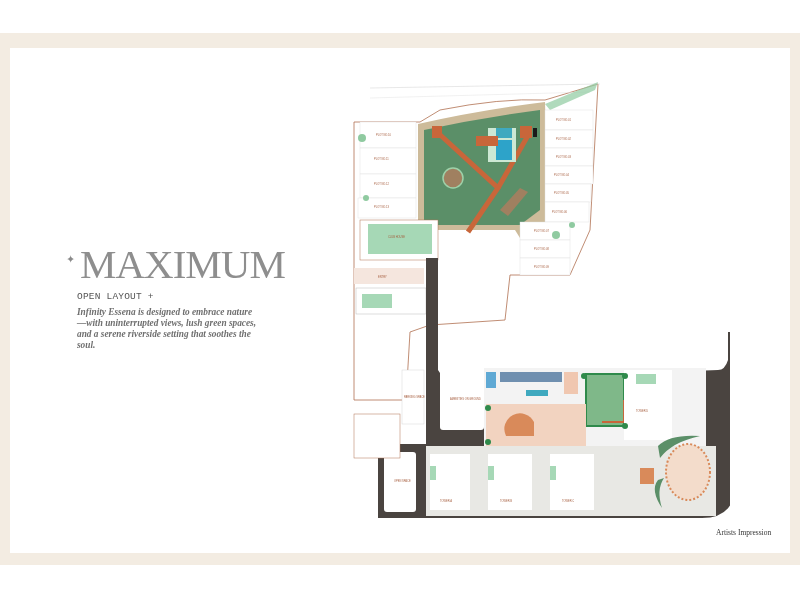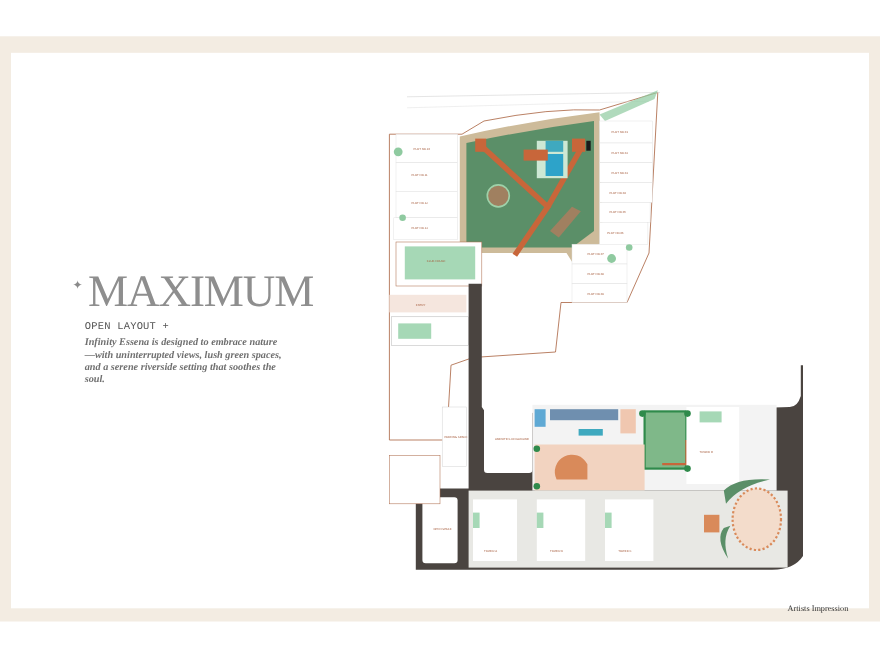--- a/index.html
+++ b/index.html
@@ -4,21 +4,21 @@
 <style>
   html,body{margin:0;padding:0;}
   body{width:800px;height:600px;background:#ffffff;position:relative;overflow:hidden;font-family:"Liberation Serif",serif;}
   .frame{position:absolute;left:0;top:33px;width:800px;height:532px;background:#f3ece2;}
   .inner{position:absolute;left:10px;top:15px;width:780px;height:505px;background:#ffffff;}
   .title-block{position:absolute;left:68px;top:243px;width:200px;}
   .sparkle{position:absolute;left:-2px;top:10px;color:#8a8a8a;font-size:11px;font-family:"DejaVu Sans",sans-serif;}
   .title{position:absolute;left:12px;top:0;font-family:"Liberation Serif",serif;font-size:41px;color:#8e8e8e;letter-spacing:-1px;line-height:42px;transform:scaleY(1.0);text-align:right;}
   .subtitle{position:absolute;left:9px;top:48px;font-family:Liberation Mono, monospace;font-size:9.5px;color:#555;letter-spacing:0.2px;}
   .desc{position:absolute;left:9px;top:64px;width:180px;font-family:"Liberation Serif",serif;font-style:italic;font-size:9.3px;line-height:11px;color:#6f6f6f;font-weight:bold;}
-  .caption{position:absolute;left:716px;top:548px;font-family:"Liberation Serif",serif;font-size:7.5px;color:#333;}
+  .caption{position:absolute;left:716px;top:528px;font-family:"Liberation Serif",serif;font-size:7.5px;color:#333;}
   .plan{position:absolute;left:340px;top:70px;width:390px;height:460px;}
   .lbl{font-family:"Liberation Sans",sans-serif;font-size:2.6px;fill:#a45a3a;}
 </style>
 </head>
 <body>
 
 <div class="frame">
   <div class="inner"></div>
 </div>
 

